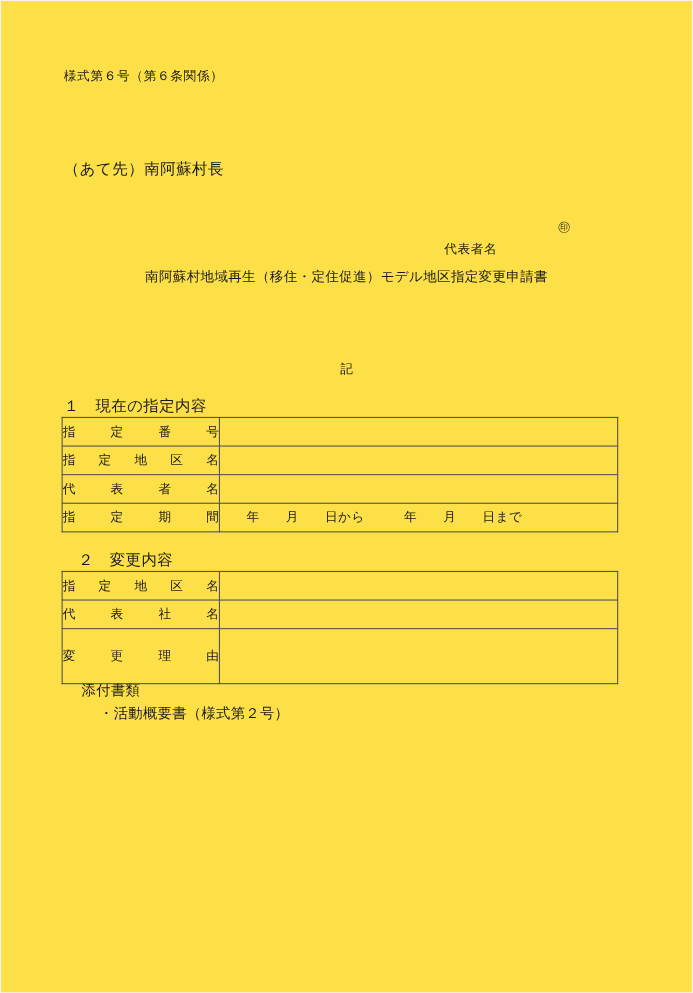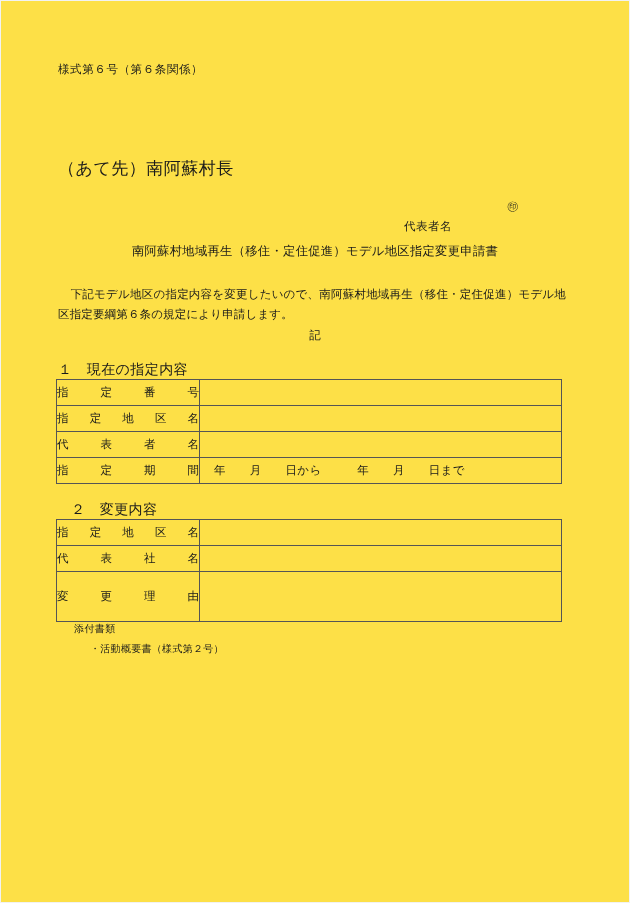--- a/index.html
+++ b/index.html
@@ -41,22 +41,22 @@
     line-height: 19px;
   }
   .doc-number-block .line {
     white-space: pre;
     letter-spacing: 0.5px;
   }
 
   .addressee {
     position: absolute;
     left: 57px;
-    top: 156px;
-    font-size: 17px;
+    top: 144px;
+    font-size: 14px;
     letter-spacing: 0.5px;
     white-space: nowrap;
   }
 
   
   .applicant {
     position: absolute;
     left: 322px;
     top: 195px;
     font-size: 11.5px;
@@ -150,30 +150,30 @@
     display: flex;
     justify-content: space-between;
     width: 100%;
     letter-spacing: 0;
   }
   .label-text span { display: inline-block; }
 
   .period-value {
     white-space: pre;
     letter-spacing: 0.4px;
-    padding-left: 14px;
+    padding-left: 24px;
   }
   tr.tall td { height: 49px; }
 
   
   .attachments {
     position: absolute;
     left: 73px;
     top: 618px;
-    font-size: 10px;
+    font-size: 13px;
     line-height: 19.5px;
   }
   .attachments .att-title { letter-spacing: 0.4px; }
   .attachments ul {
     list-style: none;
     margin: 0;
     padding: 0 0 0 16px;
     font-family: Liberation Serif, serif;
   }
   .attachments li { white-space: nowrap; letter-spacing: 0.3px; }
@@ -190,23 +190,20 @@
 
   <div class="applicant">
     <div class="row indented">
       <span>代表者名</span>
       <span class="seal">㊞</span>
     </div>
   </div>
 
   <div class="doc-title">南阿蘇村地域再生（移住・定住促進）モデル地区指定変更申請書</div>
 
-  <div class="body-para">
-    <span class="indent">下記モデル地区の指定内容を変更したいので、南阿蘇村地域再生（移住・定住促進）モデル地区指定要綱第６条の規定により申請します。</span>
-  </div>
 
   <div class="kijou">記</div>
 
   <div class="section-heading" id="sec1-heading">１　現在の指定内容</div>
 
   <table class="form-table" id="table-current">
     <tbody>
       <tr>
         <td class="label-cell">
           <div class="label-text">

